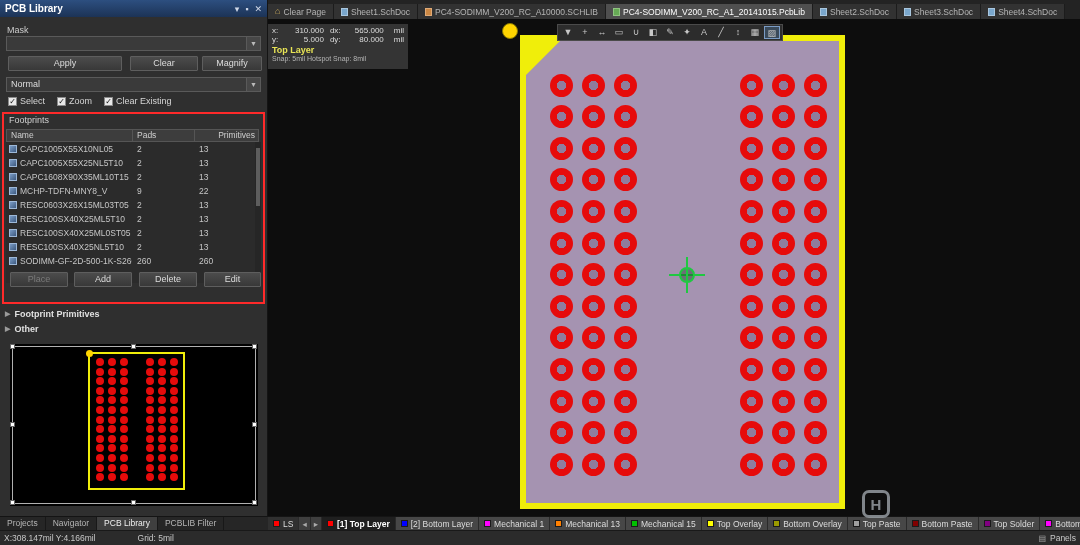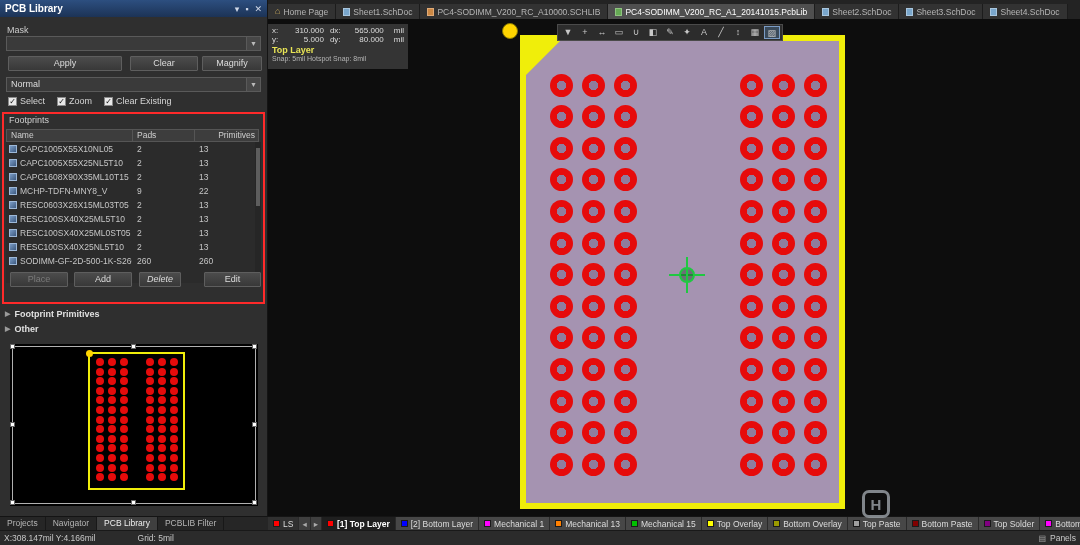--- a/index.html
+++ b/index.html
@@ -36,21 +36,21 @@
   .ft-row.sel { background:#555555; color:#ffffff; }
   .ft-name { width:126px; display:flex; align-items:center; gap:3px; padding-left:3px; overflow:hidden; white-space:nowrap; }
   .fp-icon { width:8px; height:8px; flex:0 0 8px; background:linear-gradient(135deg,#7a9cc6,#3d5a80); border:1px solid #9db8d8; }
   .ft-pads { width:62px; padding-left:5px; }
   .ft-prims { width:60px; padding-left:5px; }
   #ft-scroll { position:absolute; right:2px; top:28px; width:6px; height:141px; background:#262626; }
   #ft-thumb { position:absolute; left:1px; top:6px; width:4px; height:58px; background:#5d5d5d; }
   #fp-btn-row .btn { top:158px; }
   #btn-place { left:6px; width:58px; }
   #btn-add { left:70px; width:58px; }
-  #btn-delete { left:135px; width:42px;font-style:italic; }
+  #btn-delete { left:135px; width:58px; }
   #btn-edit { left:200px; width:57px; }
 
   .section-hdr { position:absolute; left:5px; font-size:9px; font-weight:bold; color:#e0e0e0; display:flex; gap:4px; align-items:center; }
   .section-arrow { color:#9a9a9a; font-size:7px; }
   #sec-primitives { top:309px; }
   #sec-other { top:324px; }
 
   
   #preview { position:absolute; left:10px; top:344px; width:248px; height:162px; background:#000; }
   #sel-frame { position:absolute; inset:2px; border:1px solid #b0b0b0; }
@@ -364,21 +364,21 @@
       <div class="panel-tab">Projects</div>
       <div class="panel-tab">Navigator</div>
       <div class="panel-tab active">PCB Library</div>
       <div class="panel-tab">PCBLIB Filter</div>
     </div>
 
   <div id="main">
     <div id="doc-tab-bar">
         <div class="doc-tab">
           <div class="doc-ic ic-home">⌂</div>
-          <div>Home Page</div>
+          <div>Clear Page</div>
         </div>
         <div class="doc-tab">
           <div class="doc-ic ic-schdoc"></div>
           <div>Sheet1.SchDoc</div>
         </div>
         <div class="doc-tab">
           <div class="doc-ic ic-schlib"></div>
           <div>PC4-SODIMM_V200_RC_A10000.SCHLIB</div>
         </div>
         <div class="doc-tab active">

